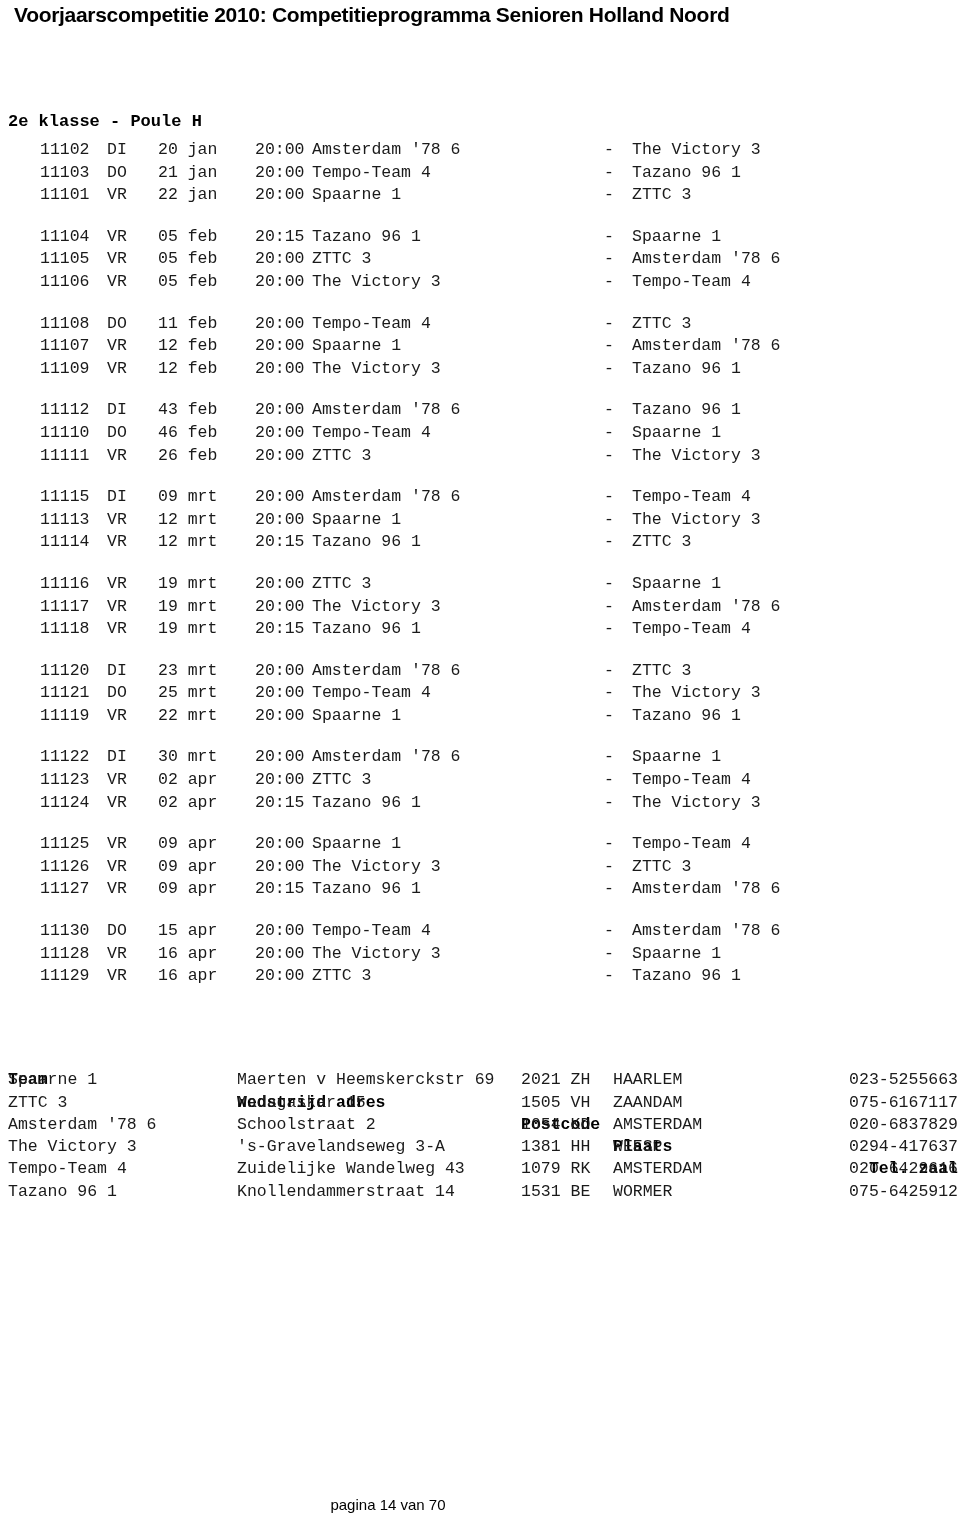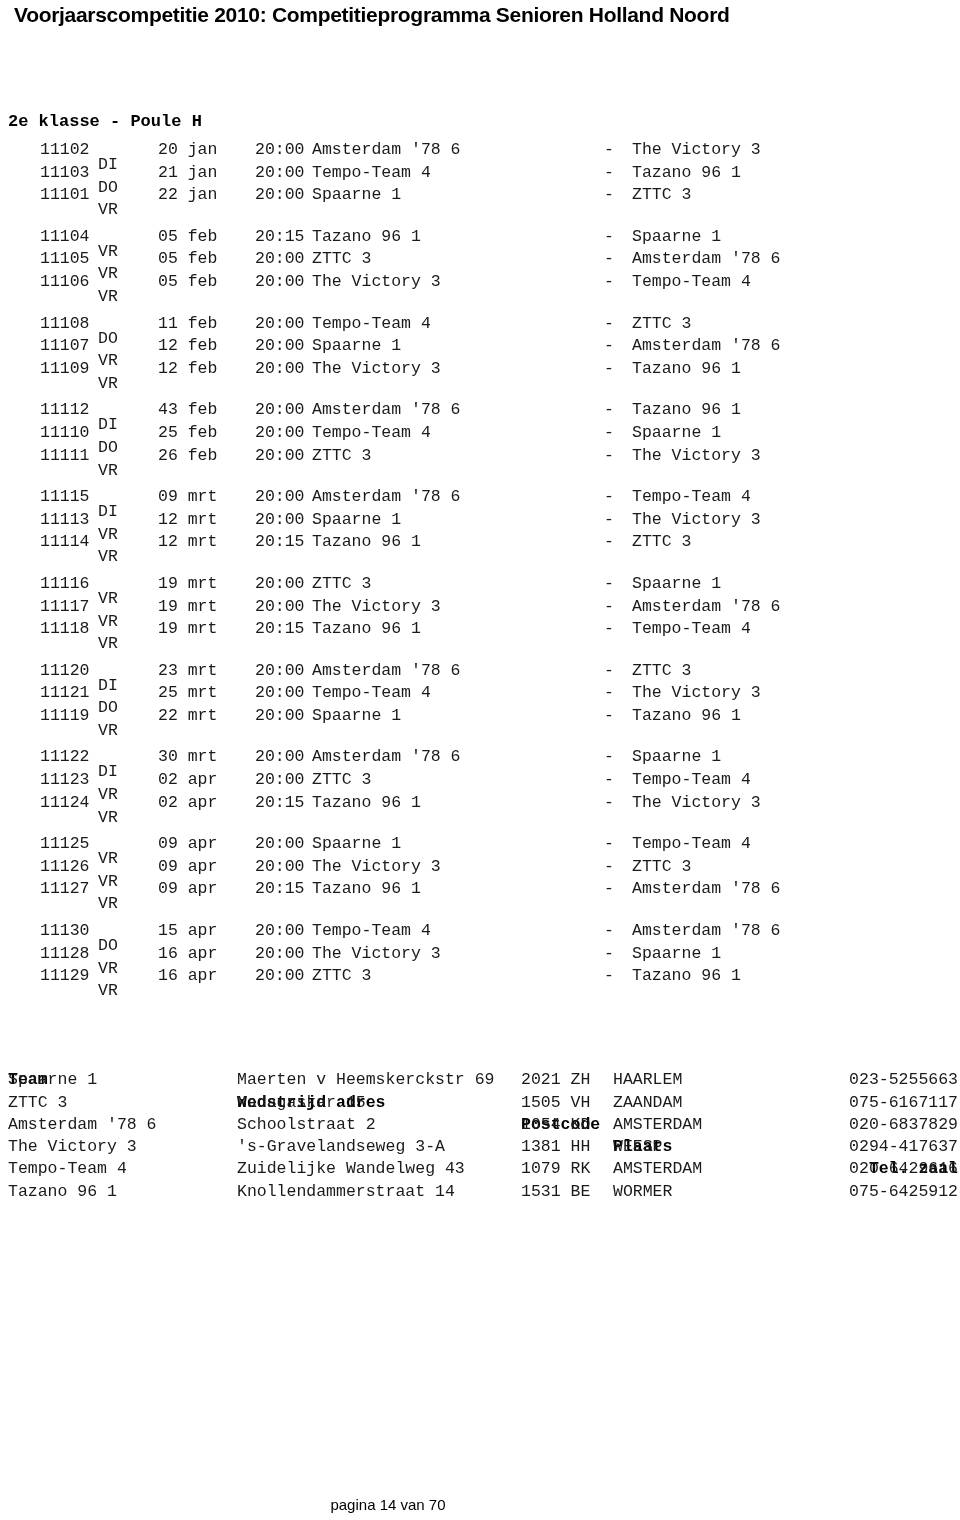--- a/index.html
+++ b/index.html
@@ -55,21 +55,21 @@
   }
   .match-row {
     position: relative;
     height: 22.6px;
     line-height: 22.6px;
     font-size: 16.5px;
     white-space: pre;
     color: #1a1a1a;
   }
   .c-code   { position: absolute; left: 8px; margin-left: 32px; }
-  .c-day    { position: absolute; left: 98px; margin-top: 15px; }
+  .c-day    { position: absolute; left: 107px; }
   .c-date   { position: absolute; left: 158px; }
   .c-time   { position: absolute; left: 255px; }
   .c-home   { position: absolute; left: 312px; }
   .c-dash   { position: absolute; left: 604px; }
   .c-away   { position: absolute; left: 632px; }
 
   
   .addr-table {
     position: absolute;
     left: 0;
@@ -125,21 +125,21 @@
       <div class="match-row"><span class="c-code">11105</span><span class="c-day">VR</span><span class="c-date">05 feb</span><span class="c-time">20:00</span><span class="c-home">ZTTC 3</span><span class="c-dash">-</span><span class="c-away">Amsterdam '78 6</span></div>
       <div class="match-row"><span class="c-code">11106</span><span class="c-day">VR</span><span class="c-date">05 feb</span><span class="c-time">20:00</span><span class="c-home">The Victory 3</span><span class="c-dash">-</span><span class="c-away">Tempo-Team 4</span></div>
     </div>
     <div class="match-block">
       <div class="match-row"><span class="c-code">11108</span><span class="c-day">DO</span><span class="c-date">11 feb</span><span class="c-time">20:00</span><span class="c-home">Tempo-Team 4</span><span class="c-dash">-</span><span class="c-away">ZTTC 3</span></div>
       <div class="match-row"><span class="c-code">11107</span><span class="c-day">VR</span><span class="c-date">12 feb</span><span class="c-time">20:00</span><span class="c-home">Spaarne 1</span><span class="c-dash">-</span><span class="c-away">Amsterdam '78 6</span></div>
       <div class="match-row"><span class="c-code">11109</span><span class="c-day">VR</span><span class="c-date">12 feb</span><span class="c-time">20:00</span><span class="c-home">The Victory 3</span><span class="c-dash">-</span><span class="c-away">Tazano 96 1</span></div>
     </div>
     <div class="match-block">
       <div class="match-row"><span class="c-code">11112</span><span class="c-day">DI</span><span class="c-date">43 feb</span><span class="c-time">20:00</span><span class="c-home">Amsterdam '78 6</span><span class="c-dash">-</span><span class="c-away">Tazano 96 1</span></div>
-      <div class="match-row"><span class="c-code">11110</span><span class="c-day">DO</span><span class="c-date">25 feb</span><span class="c-time">20:00</span><span class="c-home">Tempo-Team 4</span><span class="c-dash">-</span><span class="c-away">Spaarne 1</span></div>
+      <div class="match-row"><span class="c-code">11110</span><span class="c-day">DO</span><span class="c-date">46 feb</span><span class="c-time">20:00</span><span class="c-home">Tempo-Team 4</span><span class="c-dash">-</span><span class="c-away">Spaarne 1</span></div>
       <div class="match-row"><span class="c-code">11111</span><span class="c-day">VR</span><span class="c-date">26 feb</span><span class="c-time">20:00</span><span class="c-home">ZTTC 3</span><span class="c-dash">-</span><span class="c-away">The Victory 3</span></div>
     </div>
     <div class="match-block">
       <div class="match-row"><span class="c-code">11115</span><span class="c-day">DI</span><span class="c-date">09 mrt</span><span class="c-time">20:00</span><span class="c-home">Amsterdam '78 6</span><span class="c-dash">-</span><span class="c-away">Tempo-Team 4</span></div>
       <div class="match-row"><span class="c-code">11113</span><span class="c-day">VR</span><span class="c-date">12 mrt</span><span class="c-time">20:00</span><span class="c-home">Spaarne 1</span><span class="c-dash">-</span><span class="c-away">The Victory 3</span></div>
       <div class="match-row"><span class="c-code">11114</span><span class="c-day">VR</span><span class="c-date">12 mrt</span><span class="c-time">20:15</span><span class="c-home">Tazano 96 1</span><span class="c-dash">-</span><span class="c-away">ZTTC 3</span></div>
     </div>
     <div class="match-block">
       <div class="match-row"><span class="c-code">11116</span><span class="c-day">VR</span><span class="c-date">19 mrt</span><span class="c-time">20:00</span><span class="c-home">ZTTC 3</span><span class="c-dash">-</span><span class="c-away">Spaarne 1</span></div>
       <div class="match-row"><span class="c-code">11117</span><span class="c-day">VR</span><span class="c-date">19 mrt</span><span class="c-time">20:00</span><span class="c-home">The Victory 3</span><span class="c-dash">-</span><span class="c-away">Amsterdam '78 6</span></div>

